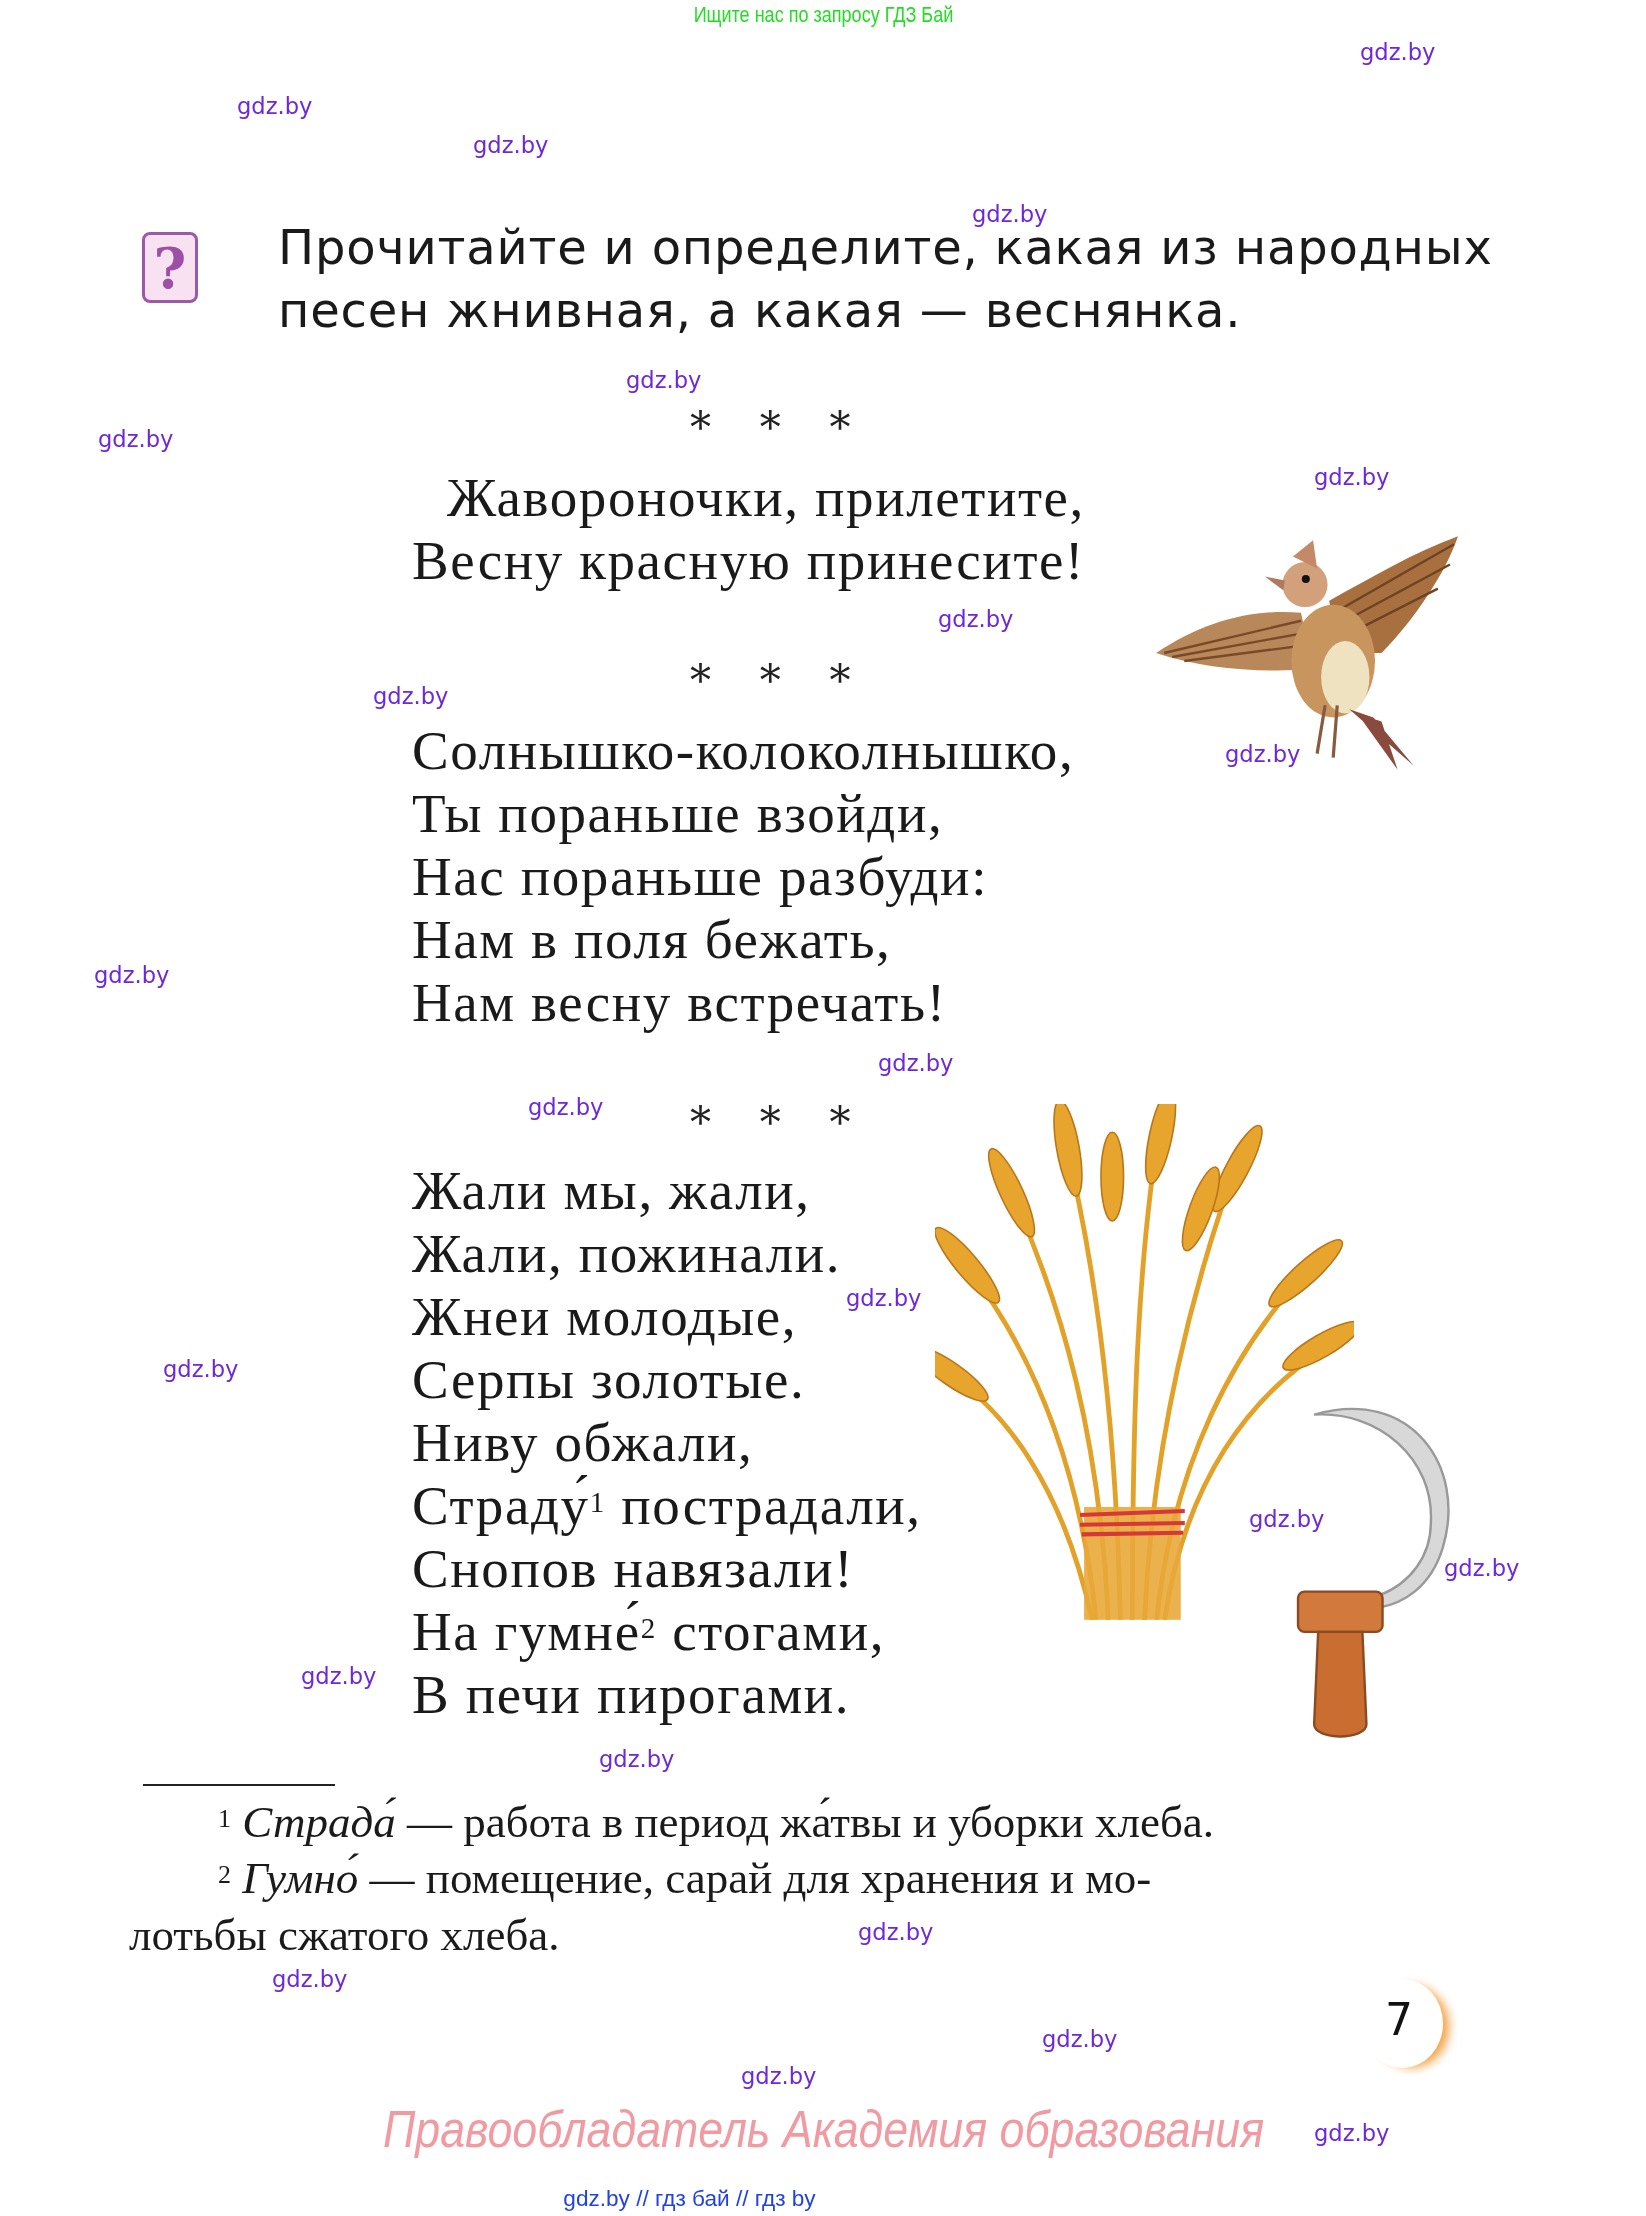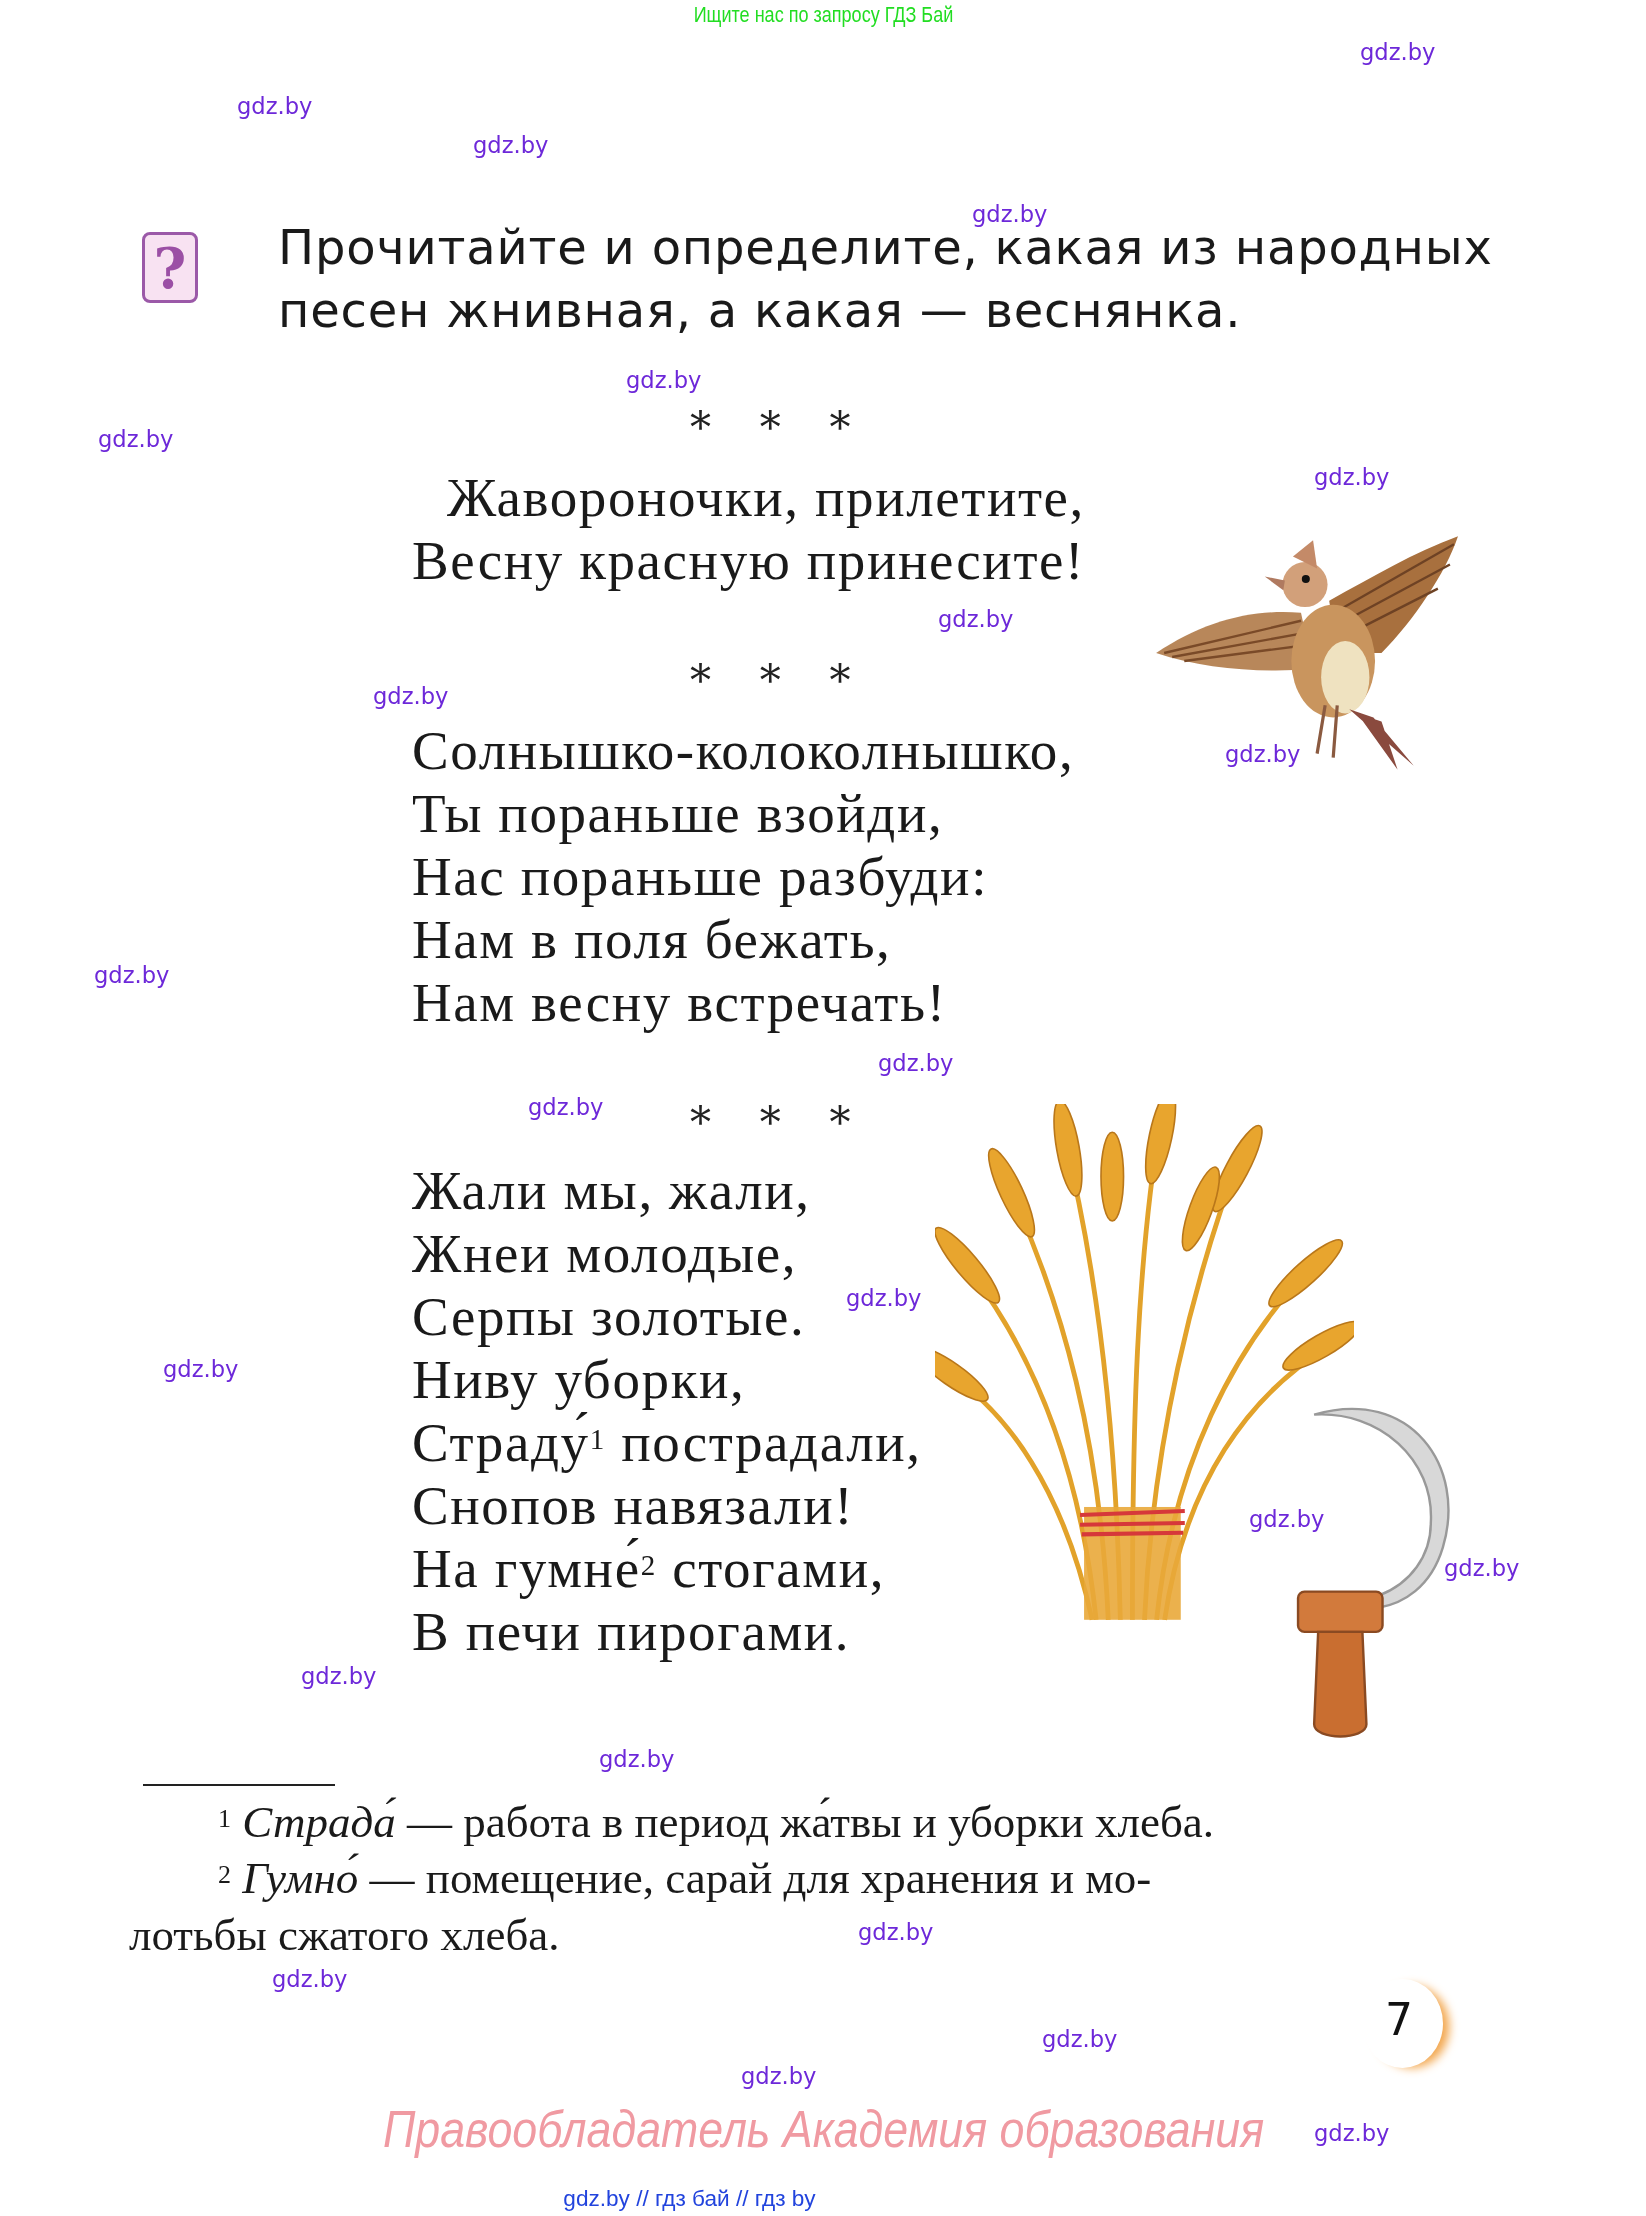--- a/index.html
+++ b/index.html
@@ -94,23 +94,24 @@
   <div>Солнышко-колоколнышко,</div>
   <div>Ты пораньше взойди,</div>
   <div>Нас пораньше разбуди:</div>
   <div>Нам в поля бежать,</div>
   <div>Нам весну встречать!</div>
 </div>
 
 <div class="abs stars" style="left:690px; top:1098px;">* * *</div>
 <div class="abs poem" style="top:1159px;">
   <div>Жали мы, жали,</div>
+  <div>Жали, пожинали.</div>
   <div>Жнеи молодые,</div>
   <div>Серпы золотые.</div>
-  <div>Ниву уборки,</div>
+  <div>Ниву обжали,</div>
   <div><span>Страду́</span><sup>1</sup><span> пострадали,</span></div>
   <div>Снопов навязали!</div>
   <div><span>На гумне́</span><sup>2</sup><span> стогами,</span></div>
   <div>В печи пирогами.</div>
 </div>
 
 <div class="abs" style="left:935px; top:1104px; width:419px; height:532px;">
   <svg width="419" height="532" viewBox="0 0 520 660">
     <g stroke="#e2a22a" stroke-width="6" fill="none">
       <path d="M200 640 C180 450 120 300 30 190"></path>

